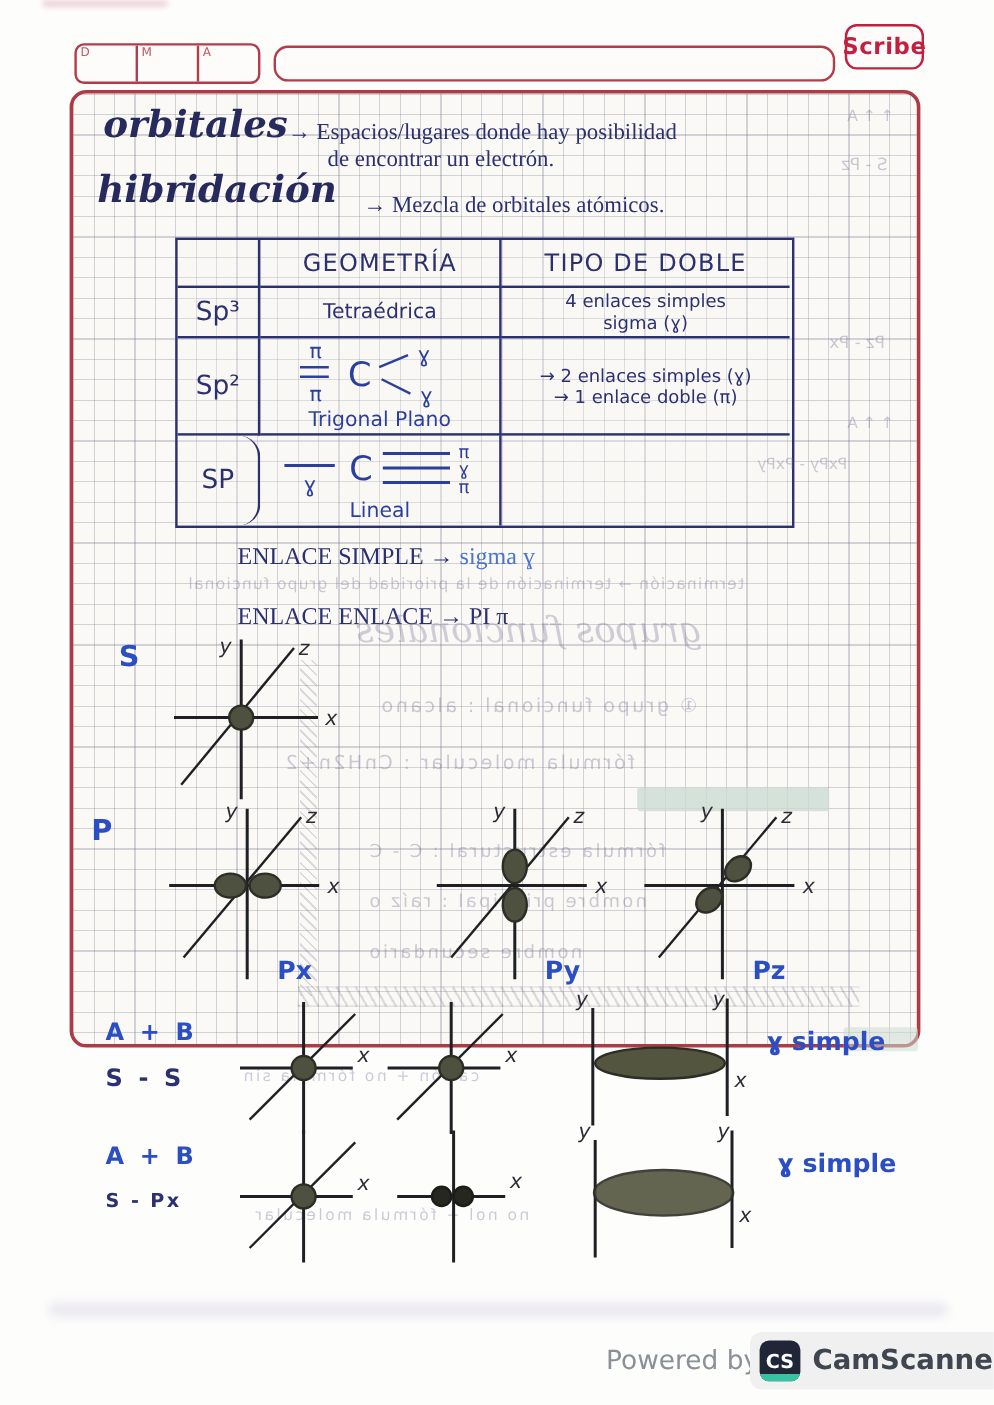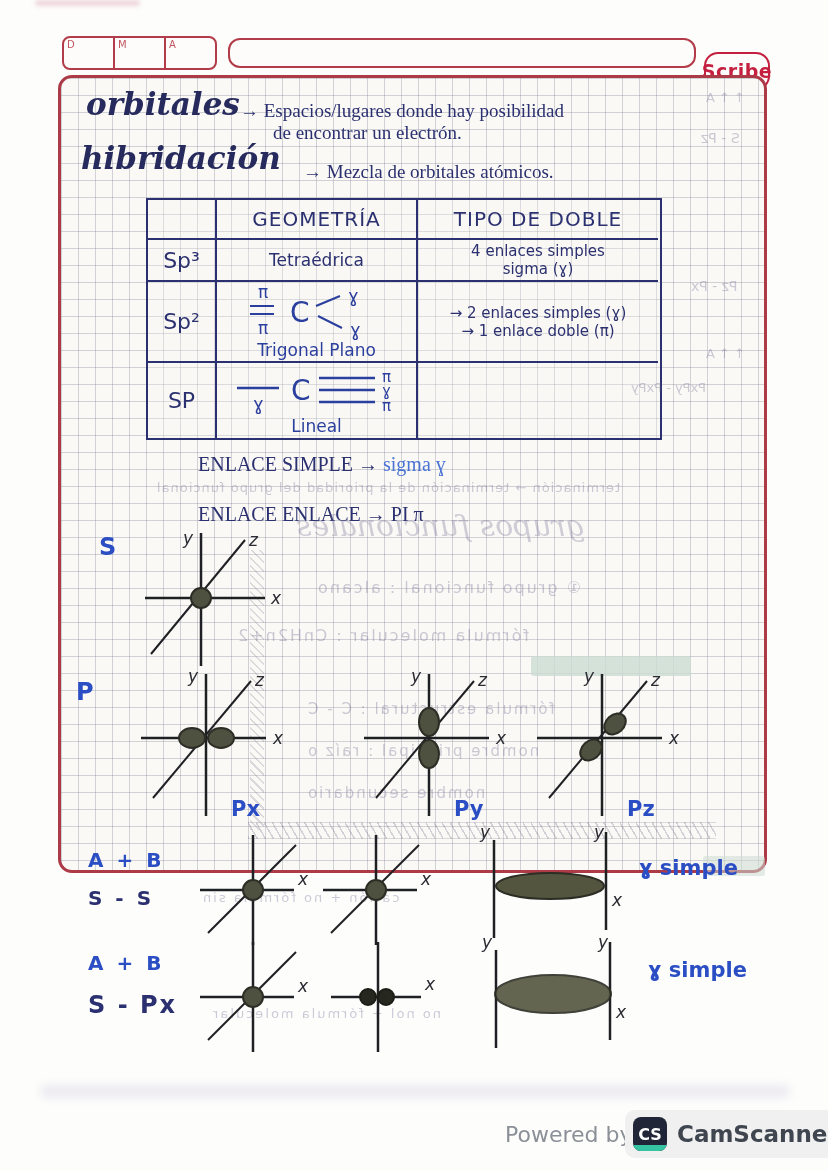--- a/index.html
+++ b/index.html
@@ -63,21 +63,21 @@
       <span class="dma-letter">D</span>
     </div>
   <div class="dma-cell">
       <span class="dma-letter">M</span>
     </div>
   <div class="dma-cell">
       <span class="dma-letter">A</span>
     </div>
 </div>
 <div class="abs rbox" style="left:228px;top:38px;width:468px;height:30px;border-radius:12px;"></div>
-<div class="abs scribe" style="left:704px;top:52px;width:62px;height:34px;border-radius:14px;">Scribe</div>
+<div class="abs scribe" style="left:704px;top:20px;width:62px;height:34px;">Scribe</div>
 
 <div class="abs page">
 
   <div class="abs cursive" style="left:25px;top:8px;font-size:31px;">orbitales</div>
   <div class="abs hw ink" style="left:179px;top:22px;font-size:19px;">→ Espacios/lugares donde hay posibilidad</div>
   <div class="abs hw ink" style="left:212px;top:44px;font-size:19px;">de encontrar un electrón.</div>
   <div class="abs cursive" style="left:20px;top:62px;font-size:31px;">hibridación</div>
   <div class="abs hw ink" style="left:242px;top:83px;font-size:19px;">→ Mezcla de orbitales atómicos.</div>
 
   <div class="abs ntable" style="left:85px;top:120px;width:512px;height:238px;">
@@ -106,21 +106,21 @@
         <text x="116" y="18" style="fill:#2b3f9e;font-size:18px;">ɣ</text>
         <text x="118" y="52" style="fill:#2b3f9e;font-size:18px;">ɣ</text>
       </svg>
       <span class="tblue" style="font-size:17px;text-align:right;">Trigonal Plano</span>
     </div>
     <div class="cell last-col small-lines">
       <span>→ 2 enlaces simples (ɣ)</span>
       <span>→ 1 enlace doble (π)</span>
     </div>
 
-    <div class="cell last-row" style="font-size:22px;">SP</div>
+    <div class="cell last-row" style="font-size:22px;border-radius:18px;">SP</div>
     <div class="cell last-row">
       <svg width="180" height="50" viewBox="0 0 180 50">
         <line x1="10" y1="22" x2="52" y2="22" stroke="#2b3f9e" stroke-width="2.5"></line>
         <text x="26" y="44" style="fill:#2b3f9e;font-size:18px;">ɣ</text>
         <text x="64" y="34" style="fill:#2b3f9e;font-size:28px;">C</text>
         <line x1="92" y1="12" x2="148" y2="12" stroke="#2b3f9e" stroke-width="2.5"></line>
         <line x1="92" y1="24" x2="148" y2="24" stroke="#2b3f9e" stroke-width="2.5"></line>
         <line x1="92" y1="36" x2="148" y2="36" stroke="#2b3f9e" stroke-width="2.5"></line>
         <text x="155" y="16" style="fill:#2b3f9e;font-size:15px;">π</text>
         <text x="155" y="30" style="fill:#2b3f9e;font-size:15px;">ɣ</text>
@@ -231,21 +231,21 @@
     <line x1="140" y1="6" x2="140" y2="104" stroke="#1f2023" stroke-width="2.5"></line>
     <text x="14" y="12" class="axislab">y</text>
     <text x="146" y="10" class="axislab" visibility="hidden">z</text>
     <text x="128" y="12" class="axislab">y</text>
     <ellipse cx="84" cy="60" rx="54" ry="13" fill="#53553f" stroke="#2c2d24" stroke-width="2"></ellipse>
     <text x="146" y="80" class="axislab">x</text>
   </svg>
   <div class="abs blue" style="left:578px;top:778px;font-size:21px;font-weight:bold;">ɣ simple</div>
 
   <div class="abs blue" style="left:27px;top:873px;font-size:20px;font-weight:bold;letter-spacing:3px;">A + B</div>
-  <div class="abs ink" style="left:27px;top:913px;font-size:24px;font-weight:bold;letter-spacing:2px;">S - Px</div>
+  <div class="abs ink" style="left:27px;top:913px;font-size:16px;font-weight:bold;letter-spacing:2px;">S - Px</div>
 
   <svg class="abs" style="left:135px;top:862px;" width="120" height="115" viewBox="0 0 120 115">
     <line x1="57" y1="2" x2="57" y2="112" stroke="#1f2023" stroke-width="2.5"></line>
     <line x1="4" y1="57" x2="98" y2="57" stroke="#1f2023" stroke-width="2.5"></line>
     <line x1="12" y1="100" x2="100" y2="12" stroke="#1f2023" stroke-width="2"></line>
     <text x="102" y="52" class="axislab">x</text>
     <circle cx="57" cy="57" r="10" fill="#4e5040" stroke="#2c2d24" stroke-width="2"></circle>
   </svg>
   <svg class="abs" style="left:260px;top:862px;" width="120" height="115" viewBox="0 0 120 115">
     <line x1="57" y1="2" x2="57" y2="112" stroke="#1f2023" stroke-width="2.5"></line>

